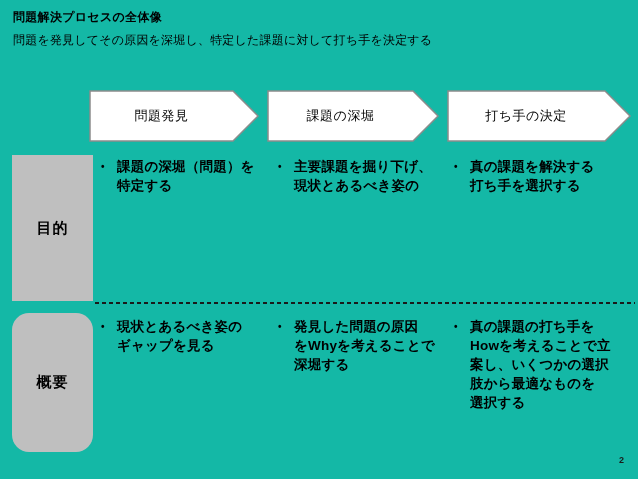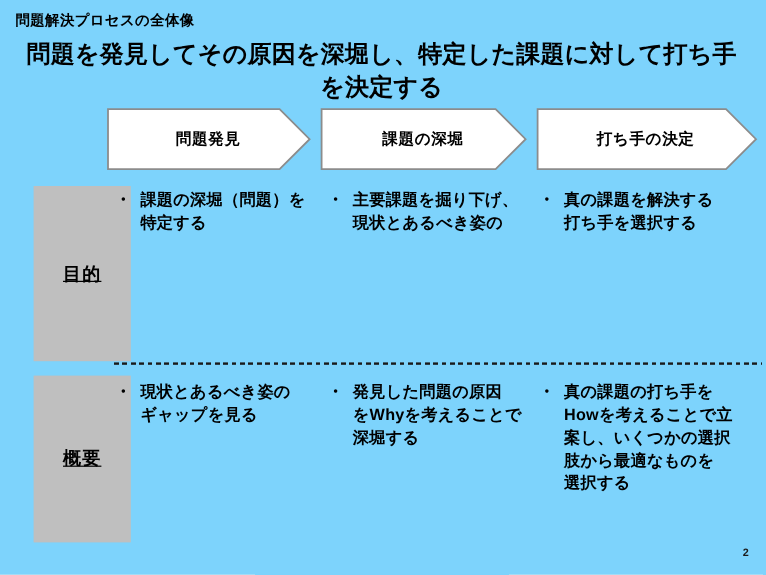--- a/index.html
+++ b/index.html
@@ -1,75 +1,72 @@
 <!DOCTYPE html>
 <html><head>
 <meta charset="utf-8">
 <style>
   * { margin: 0; padding: 0; box-sizing: border-box; }
   html, body { background: #e8e8e8; }
   .slide {
     position: relative;
     width: 638px;
     height: 479px;
-    background: #7dd3fc;
+    background: #14b8a6;
     overflow: hidden;
     font-family: "Liberation Sans", "DejaVu Sans", sans-serif;
     color: #000000;
   }
   .kicker {
     position: absolute;
     left: 13px; top: 9px;
     font-size: 12px;
     font-weight: bold;
     letter-spacing: 0.3px;
   }
   .title {
     position: absolute;
     left: 13px; top: 32px;
     width: 610px;
-    font-size: 20px;
-    font-weight: bold;
+    font-size: 12px;
+    font-weight: normal;
     letter-spacing: 0.2px;
-    text-align: center;
   }
   .chevron-banner {
     position: absolute;
     left: 89px; top: 90px;
     width: 545px; height: 53px;
   }
   .chevron-banner svg { position: absolute; left: 0; top: 0; }
   .chevron-label {
     position: absolute;
     top: 0; height: 52px;
     display: flex;
     align-items: center;
     justify-content: center;
     font-size: 13px;
-    font-weight: bold;
+    font-weight: normal;
     letter-spacing: 0.5px;
-    margin-left: 12px;
   }
   .chevron-label.c1 { left: 0;     width: 145px; }
   .chevron-label.c2 { left: 178px; width: 147px; text-align: center; }
   .chevron-label.c3 { left: 358px; width: 158px; }
   .row-header {
     position: absolute;
-    left: 28px; width: 81px;
+    left: 12px; width: 81px;
     background: #bfbfbf;
     display: flex;
     align-items: center;
     justify-content: center;
     font-size: 15px;
     font-weight: bold;
     letter-spacing: 1px;
-    text-decoration: underline;
   }
   .row-header.r1 { top: 155px; height: 146px; }
-  .row-header.r2 { top: 313px; height: 139px; }
+  .row-header.r2 { top: 313px; height: 139px; border-radius: 17px; }
   .dashed-divider {
     position: absolute;
     left: 95px; top: 302px;
     width: 540px; height: 2px;
     background: repeating-linear-gradient(90deg,
       #1a1a1a 0px, #1a1a1a 4px,
       transparent 4px, transparent 7px);
   }
   .cell {
     position: absolute;

